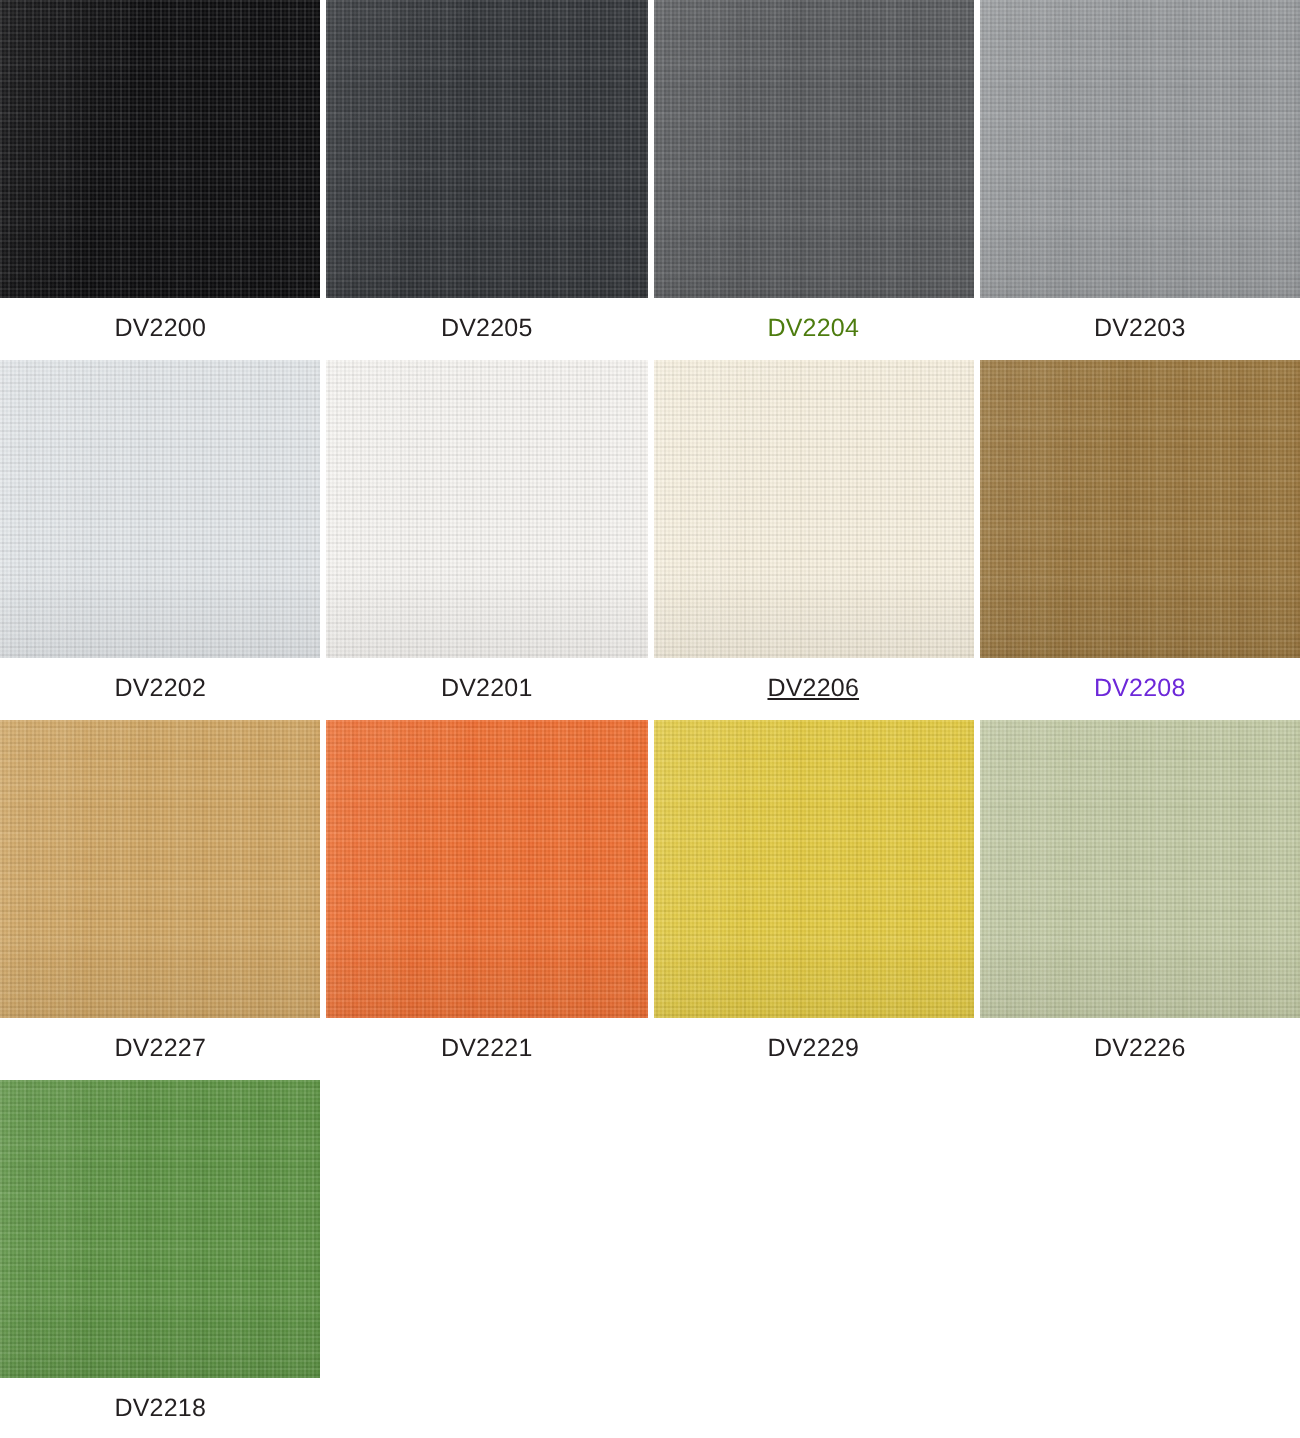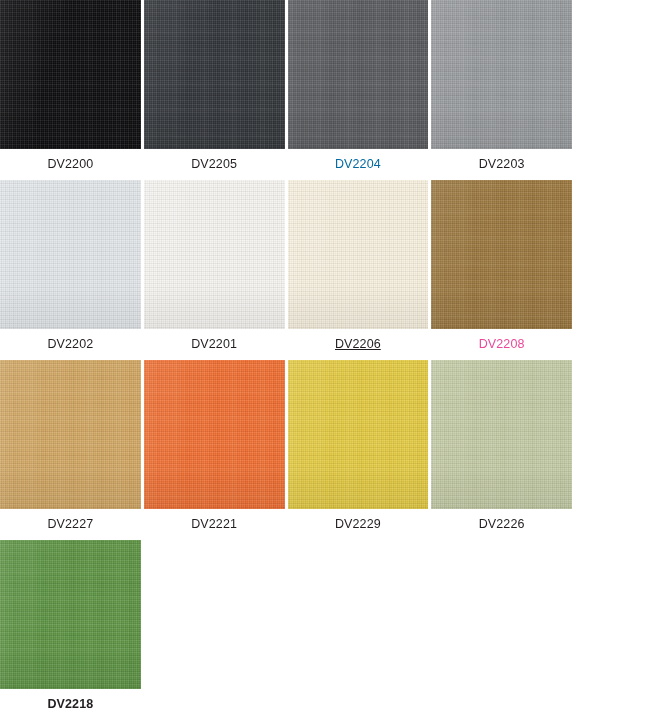--- a/index.html
+++ b/index.html
@@ -14,21 +14,21 @@
     overflow: hidden;
     font-family: "Liberation Sans", sans-serif;
   }
 
   #swatch-grid {
     display: grid;
     grid-template-columns: repeat(4, 1fr);
     grid-template-rows: repeat(4, 1fr);
     column-gap: 3px;
     row-gap: 1px;
-    width: 572px;
+    width: 650px;
     height: 719px;
     box-sizing: border-box;
     background: #ffffff;
   }
 
   .swatch-cell {
     display: flex;
     flex-direction: column;
     overflow: hidden;
     background: #ffffff;
@@ -136,21 +136,21 @@
         <div class="weave-slub"></div>
       </div>
       <div class="swatch-label" style="color: rgb(35, 31, 32); text-align: center;">DV2205</div>
     </div>
     <div class="swatch-cell">
       <div class="swatch-chip" style="background-color: rgb(89, 91, 94);">
         <div class="weave-v"></div>
         <div class="weave-h"></div>
         <div class="weave-slub"></div>
       </div>
-      <div class="swatch-label" style="color: #0369a1; text-align: center;">DV2204</div>
+      <div class="swatch-label" style="color: #4d7c0f; text-align: center;">DV2204</div>
     </div>
     <div class="swatch-cell">
       <div class="swatch-chip" style="background-color: rgb(152, 155, 158);">
         <div class="weave-v"></div>
         <div class="weave-h"></div>
         <div class="weave-slub"></div>
       </div>
       <div class="swatch-label" style="color: rgb(35, 31, 32);">DV2203</div>
     </div>
     <div class="swatch-cell">
@@ -176,21 +176,21 @@
         <div class="weave-slub"></div>
       </div>
       <div class="swatch-label" style="color: rgb(35, 31, 32); text-decoration: underline;">DV2206</div>
     </div>
     <div class="swatch-cell">
       <div class="swatch-chip" style="background-color: rgb(155, 120, 64);">
         <div class="weave-v"></div>
         <div class="weave-h"></div>
         <div class="weave-slub"></div>
       </div>
-      <div class="swatch-label" style="color: #ec4899;">DV2208</div>
+      <div class="swatch-label" style="color: #6d28d9;">DV2208</div>
     </div>
     <div class="swatch-cell">
       <div class="swatch-chip" style="background-color: rgb(209, 167, 101);">
         <div class="weave-v"></div>
         <div class="weave-h"></div>
         <div class="weave-slub"></div>
       </div>
       <div class="swatch-label" style="color: rgb(35, 31, 32);">DV2227</div>
     </div>
     <div class="swatch-cell">
@@ -216,15 +216,15 @@
         <div class="weave-slub"></div>
       </div>
       <div class="swatch-label" style="color: rgb(35, 31, 32);">DV2226</div>
     </div>
     <div class="swatch-cell">
       <div class="swatch-chip" style="background-color: rgb(94, 148, 69);">
         <div class="weave-v"></div>
         <div class="weave-h"></div>
         <div class="weave-slub"></div>
       </div>
-      <div class="swatch-label" style="color: rgb(35, 31, 32); font-weight: bold;">DV2218</div>
+      <div class="swatch-label" style="color: rgb(35, 31, 32);">DV2218</div>
     </div>
   </div>
 
 </body></html>

